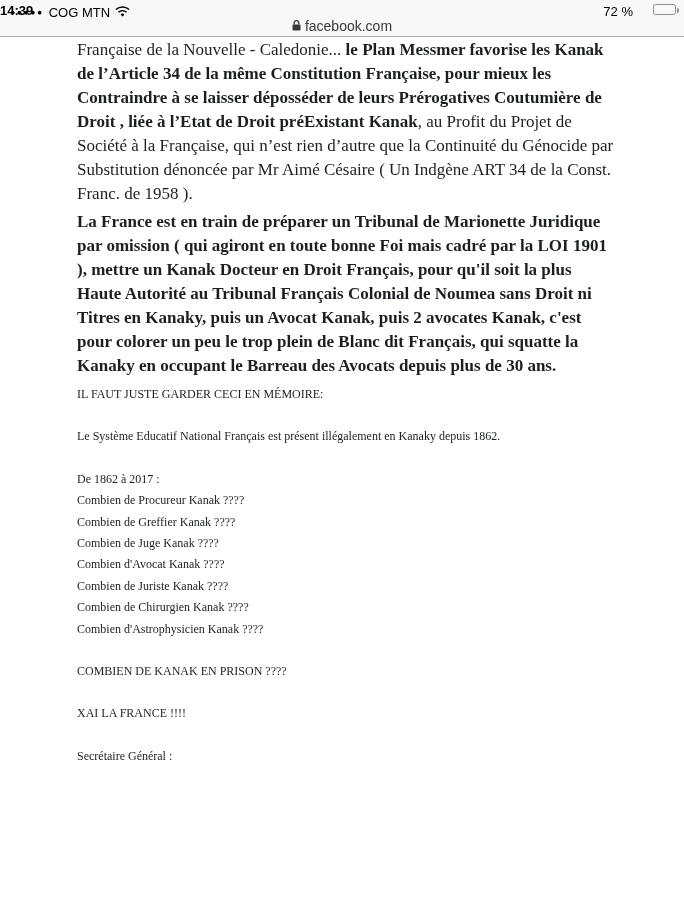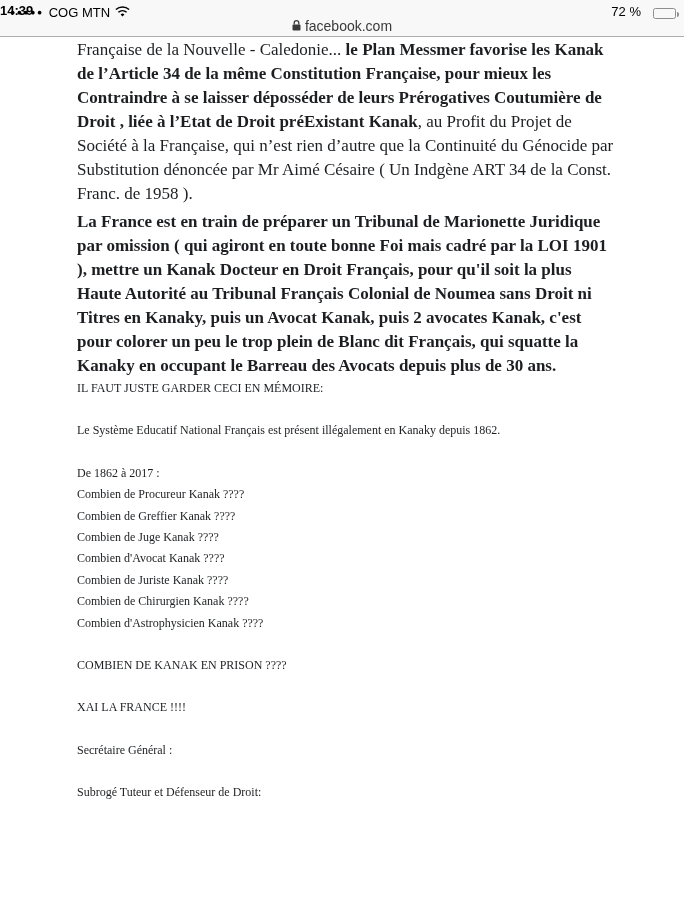--- a/index.html
+++ b/index.html
@@ -36,21 +36,21 @@
   .sb-center{
     text-align:left;padding-top:3px;
   }
   .sb-time{font-size:13px;font-weight:700;line-height:15px;}
   .sb-url{
     display:flex;align-items:center;justify-content:center;gap:4px;
     font-size:14px;line-height:15px;color:var(--url_text);margin-top:1px;
   }
   .sb-right{
     position:absolute;right:8px;top:4px;
-    display:flex;align-items:flex-end;gap:12px;
+    display:flex;align-items:flex-start;gap:20px;
     font-size:13px;
   }
   .battery{
     display:inline-block;position:relative;
     width:23px;height:11px;
     border:1px solid #8e8e8e;border-radius:2.5px;
     padding:1px;background:transparent;
   }
   .battery-fill{height:100%;background:#000;border-radius:1px;width:72%;}
   .battery-cap{
@@ -63,21 +63,21 @@
     margin-left:77px;
     padding-top:1px;
     font-family:"Liberation Serif","DejaVu Serif",serif;
     color:var(--text);
   }
   .para{
     font-size:17px;
     line-height:24px;
     margin:0 0 4px 0;
   }
-  .para.bold{font-weight:700;margin-bottom:0;}
+  .para.bold{font-weight:700;margin-bottom:6px;}
   .line{
     font-size:12px;
     line-height:21.4px;
   }
   .block{margin-bottom:21px;}
   .block:last-child{margin-bottom:0;}
 </style>
 </head>
 <body>
 
@@ -138,15 +138,14 @@
 
   <div class="block">
     <div class="line">COMBIEN DE KANAK EN PRISON ????</div>
   </div>
 
   <div class="line block">XAI LA FRANCE !!!!</div>
 
 
   <div class="line block">Secrétaire Général :</div>
 
-  <div class="line block">Subrogé Tuteur et Défenseur de Droit:</div>
 
 </div>
 
 </body></html>

